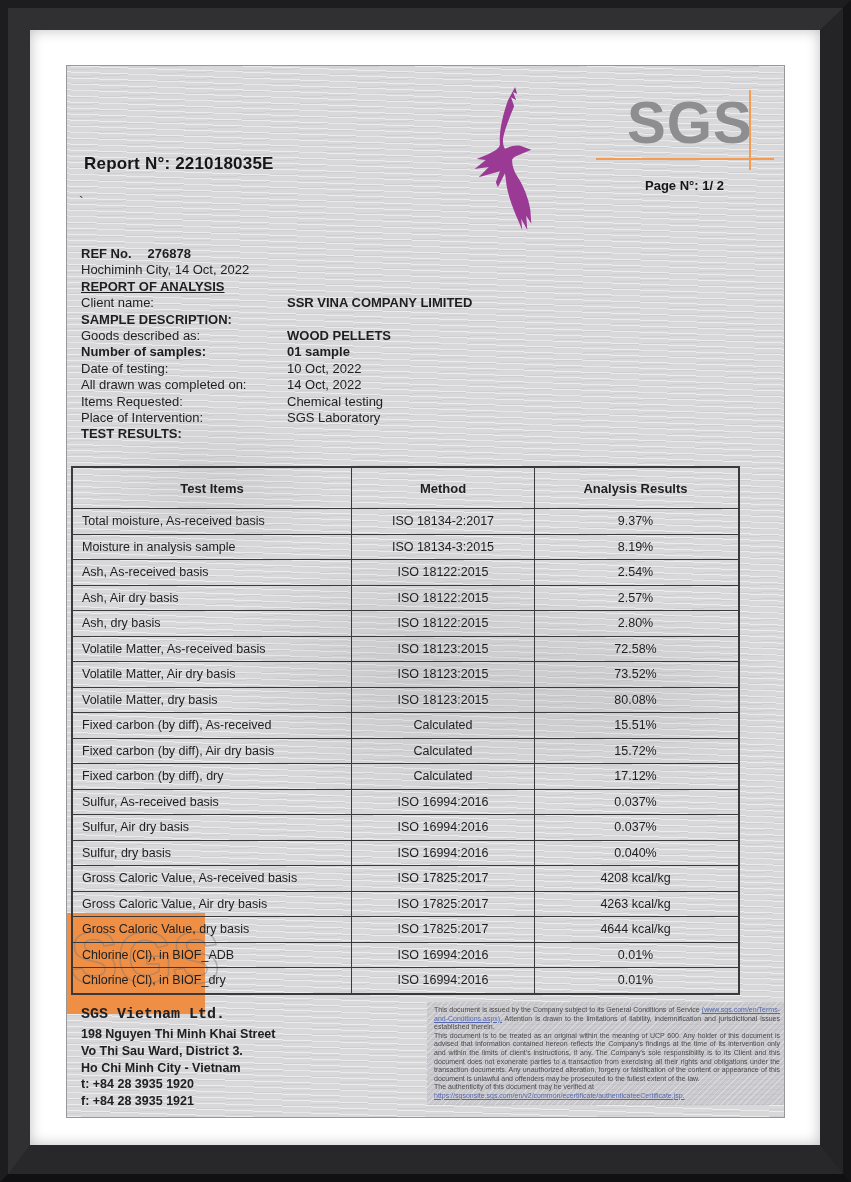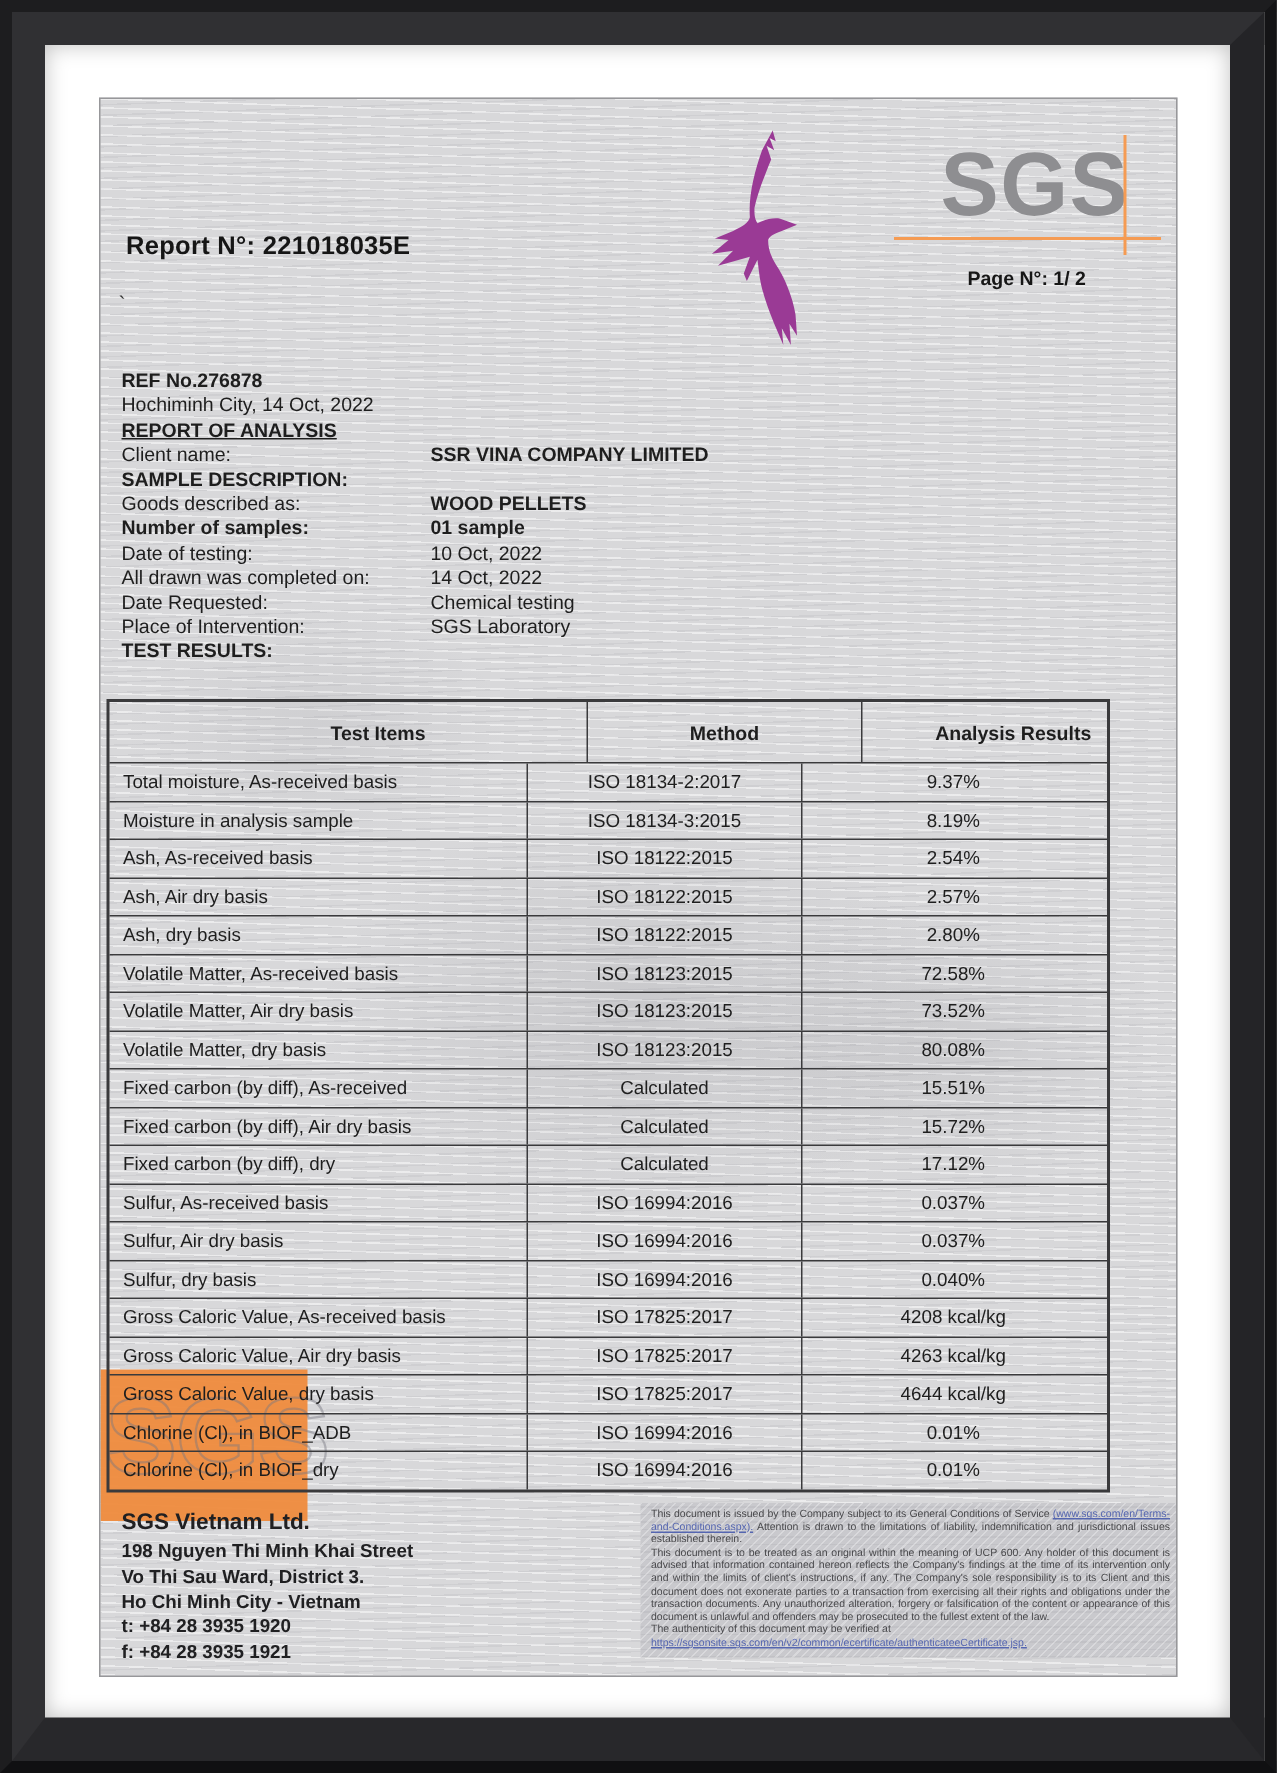--- a/index.html
+++ b/index.html
@@ -37,40 +37,40 @@
   .page-no{left:578px;top:112px;font-size:13px;font-weight:bold;color:#161616;}
 
   .eagle{left:385px;top:20px;width:108px;height:148px;}
 
   
   .info{left:14px;top:180px;width:600px;font-size:13px;color:#1e1e1e;}
   .info .line{height:16.4px;line-height:16.4px;white-space:nowrap;}
   .info .lbl{display:inline-block;min-width:206px;}
   .info .b{font-weight:bold;}
   .title-underline{font-weight:bold;text-decoration:underline;}
-  .ref-val{display:inline-block;font-weight:bold;}
+  .ref-val{display:inline-block;margin-left:16px;font-weight:bold;}
 
   
   .rtable{left:4px;top:400px;width:669px;border:2px solid #3a3a3c;box-sizing:border-box;z-index:3;background:transparent;}
   .trow{display:grid;grid-template-columns:278px 183px 202px;height:25.5px;border-top:1.5px solid #3a3a3c;box-sizing:border-box;}
-  .trow.thead{height:40px;border-top:none;padding-left:40px;}
+  .trow.thead{height:40px;border-top:none;}
   .td{display:flex;align-items:center;font-size:12.5px;color:#1e1e1e;border-left:1.5px solid #3a3a3c;box-sizing:border-box;overflow:hidden;}
   .td:first-child{border-left:none;}
   .td.item{padding-left:9px;justify-content:flex-start;}
   .td.method,.td.result{justify-content:center;}
   .thead .td{font-weight:bold;justify-content:center;padding-left:0;font-size:13px;}
 
   
   .orange-block{left:0;top:847px;width:138px;height:101px;background:#ef8b3d;opacity:0.95;z-index:1;}
   .watermark{left:3px;top:856px;z-index:2;font-size:72px;line-height:1;font-weight:bold;
     color:transparent;-webkit-text-stroke:1.5px rgba(120,120,128,0.45);letter-spacing:-1px;}
 
   
   .company{left:14px;top:940px;color:#202022;z-index:4;}
-  .company .name{font-size:15px;font-weight:bold;margin-bottom:3px;}
+  .company .name{font-size:15px;font-weight:bold;margin-bottom:3px;font-family:Liberation Mono, monospace;}
   .company .addr{font-size:12.5px;line-height:16.8px;font-weight:bold;}
 
   .legal{left:360px;top:936px;width:360px;box-sizing:border-box;padding:4px 7px;
     background:
       repeating-linear-gradient(135deg, rgba(255,255,255,0.30) 0 1px, rgba(255,255,255,0) 1px 4px),
       repeating-linear-gradient(0deg, rgba(170,170,176,0.25) 0 1px, rgba(170,170,176,0) 1px 5px),
       #c9c9cd;
     font-size:7px;line-height:8.6px;color:#48484b;text-align:justify;z-index:4;}
   .legal p{margin:0 0 0 0;}
   .legal .link{color:#5566b0;text-decoration:underline;cursor:pointer;}
@@ -124,21 +124,21 @@
       <div class="line">
         <span class="lbl b">Number of samples:</span><span class="b">01 sample</span>
       </div>
       <div class="line">
         <span class="lbl">Date of testing:</span><span>10 Oct, 2022</span>
       </div>
       <div class="line">
         <span class="lbl">All drawn was completed on:</span><span>14 Oct, 2022</span>
       </div>
       <div class="line">
-        <span class="lbl">Date Requested:</span><span>Chemical testing</span>
+        <span class="lbl">Items Requested:</span><span>Chemical testing</span>
       </div>
       <div class="line">
         <span class="lbl">Place of Intervention:</span><span>SGS Laboratory</span>
       </div>
       <div class="line b">TEST RESULTS:</div>
     </div>
 
     <div class="abs orange-block"></div>
     <div class="abs watermark">SGS</div>
 

